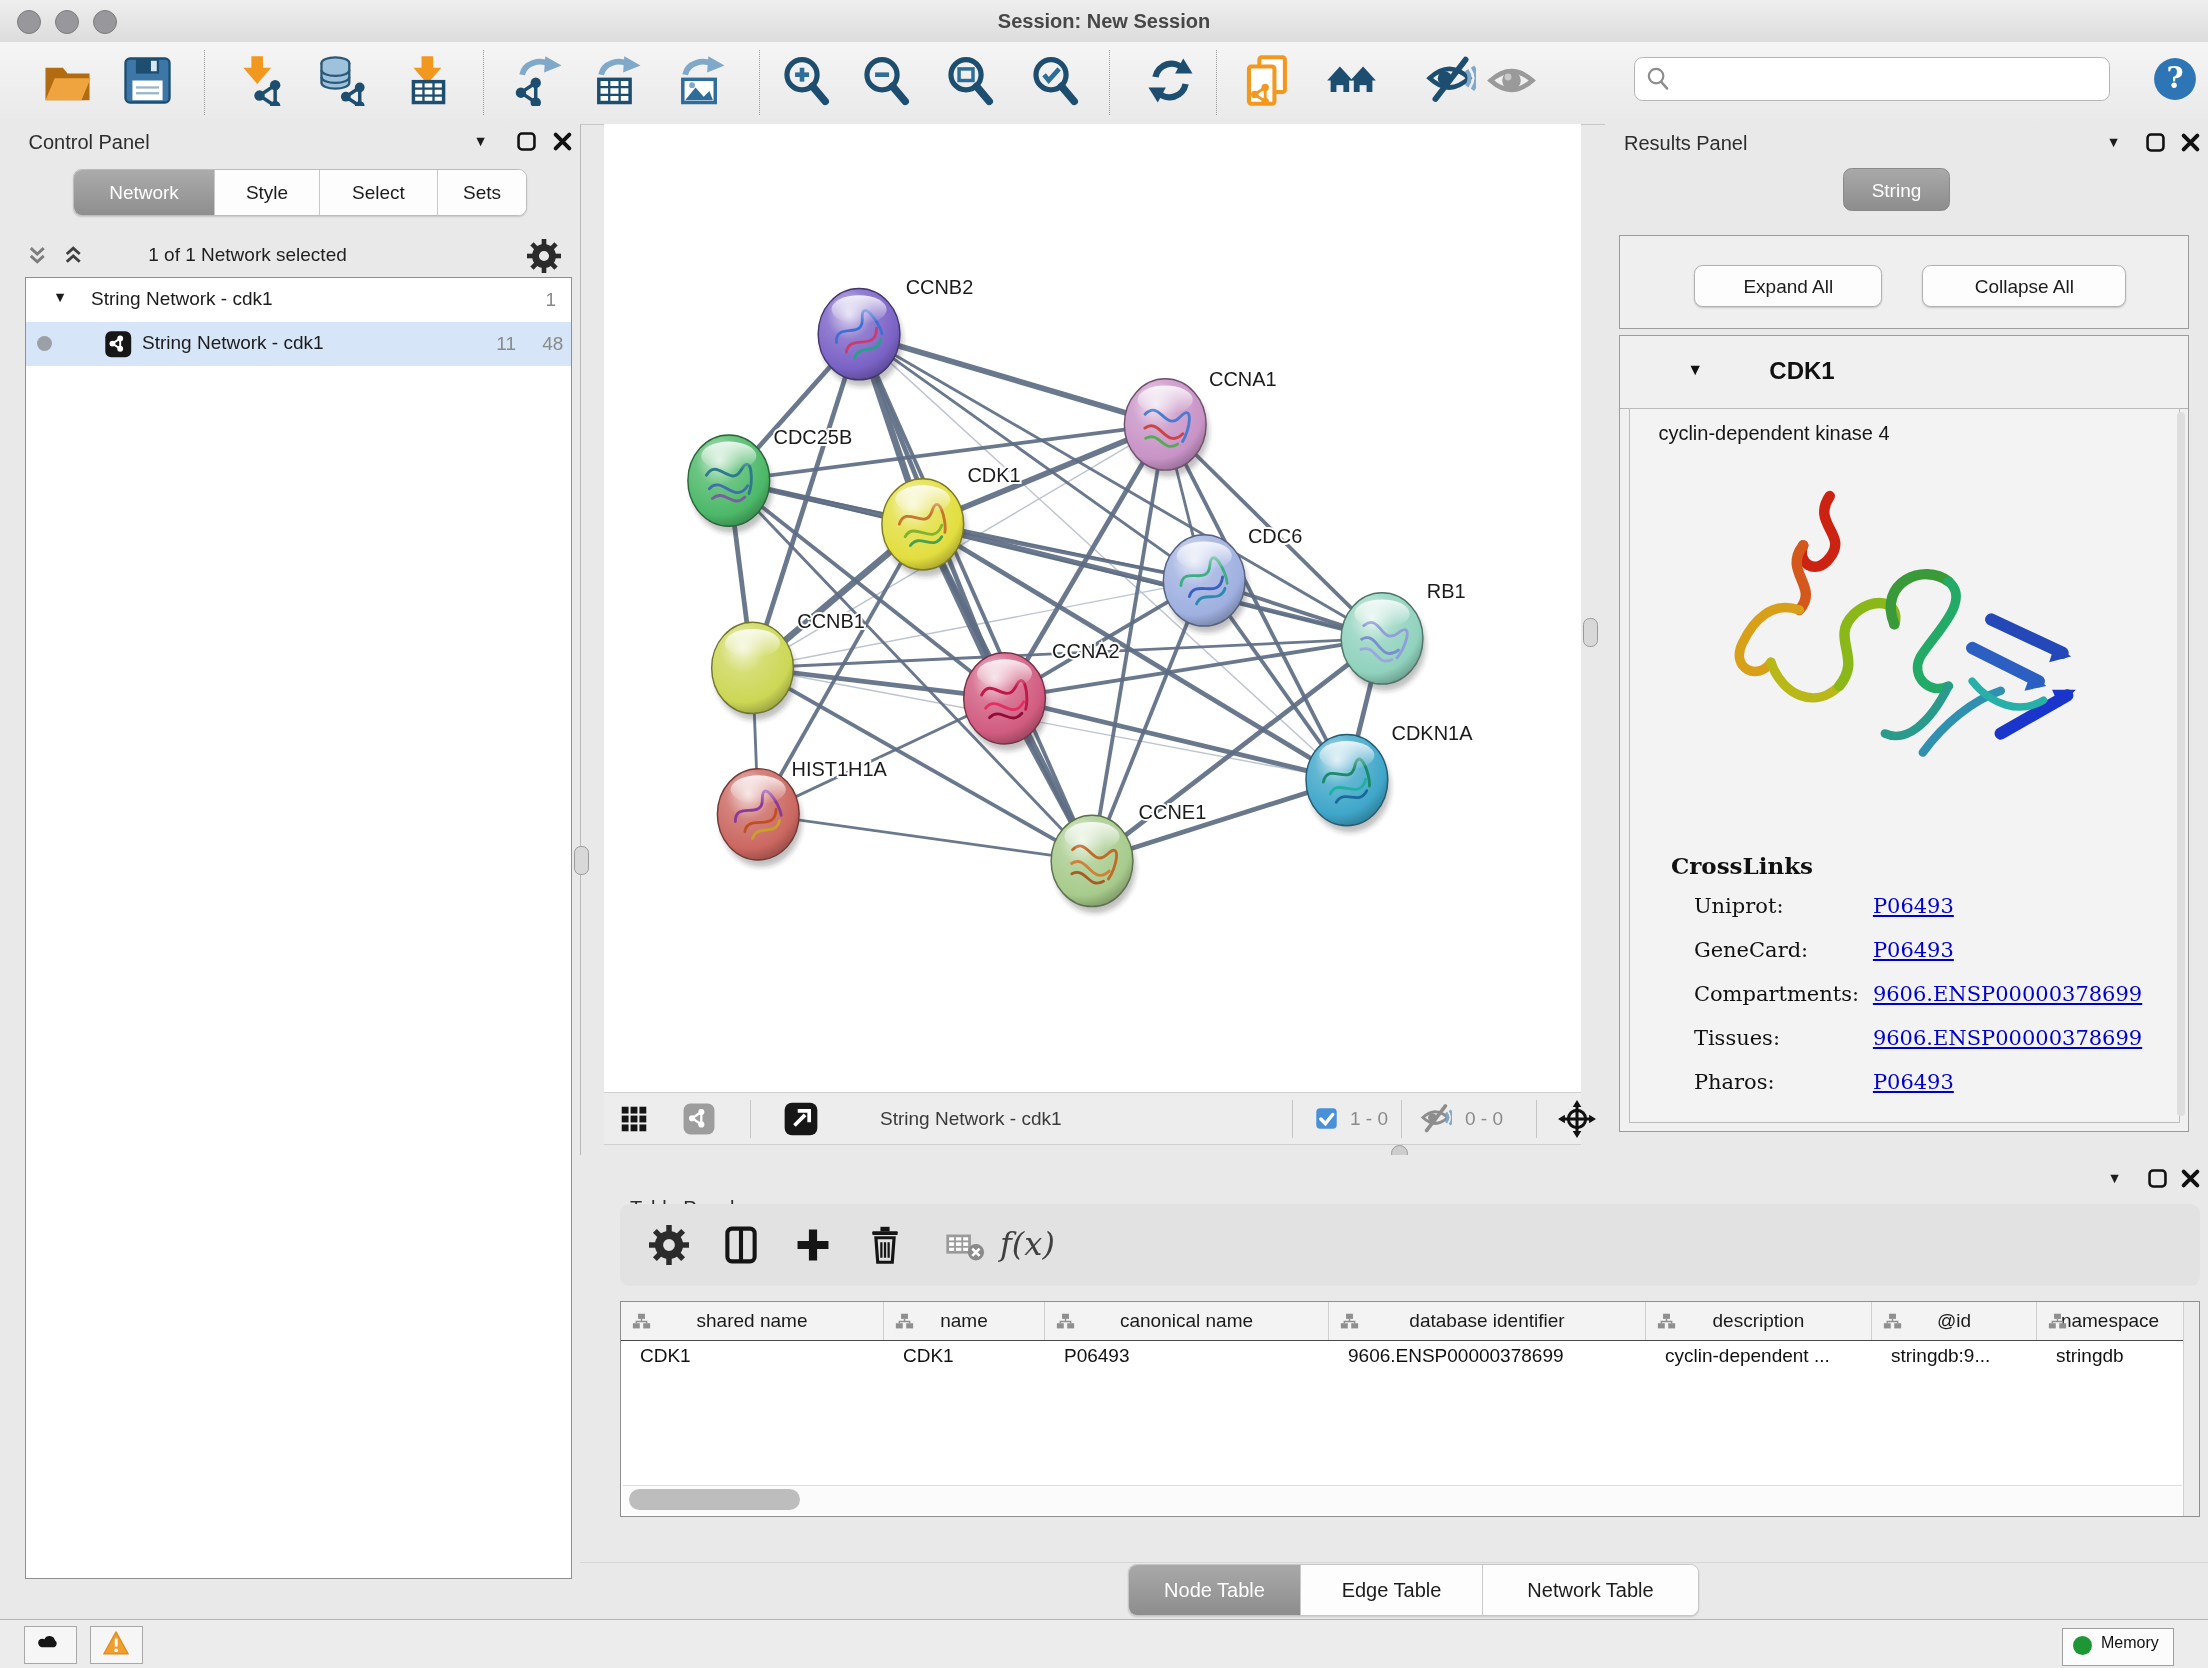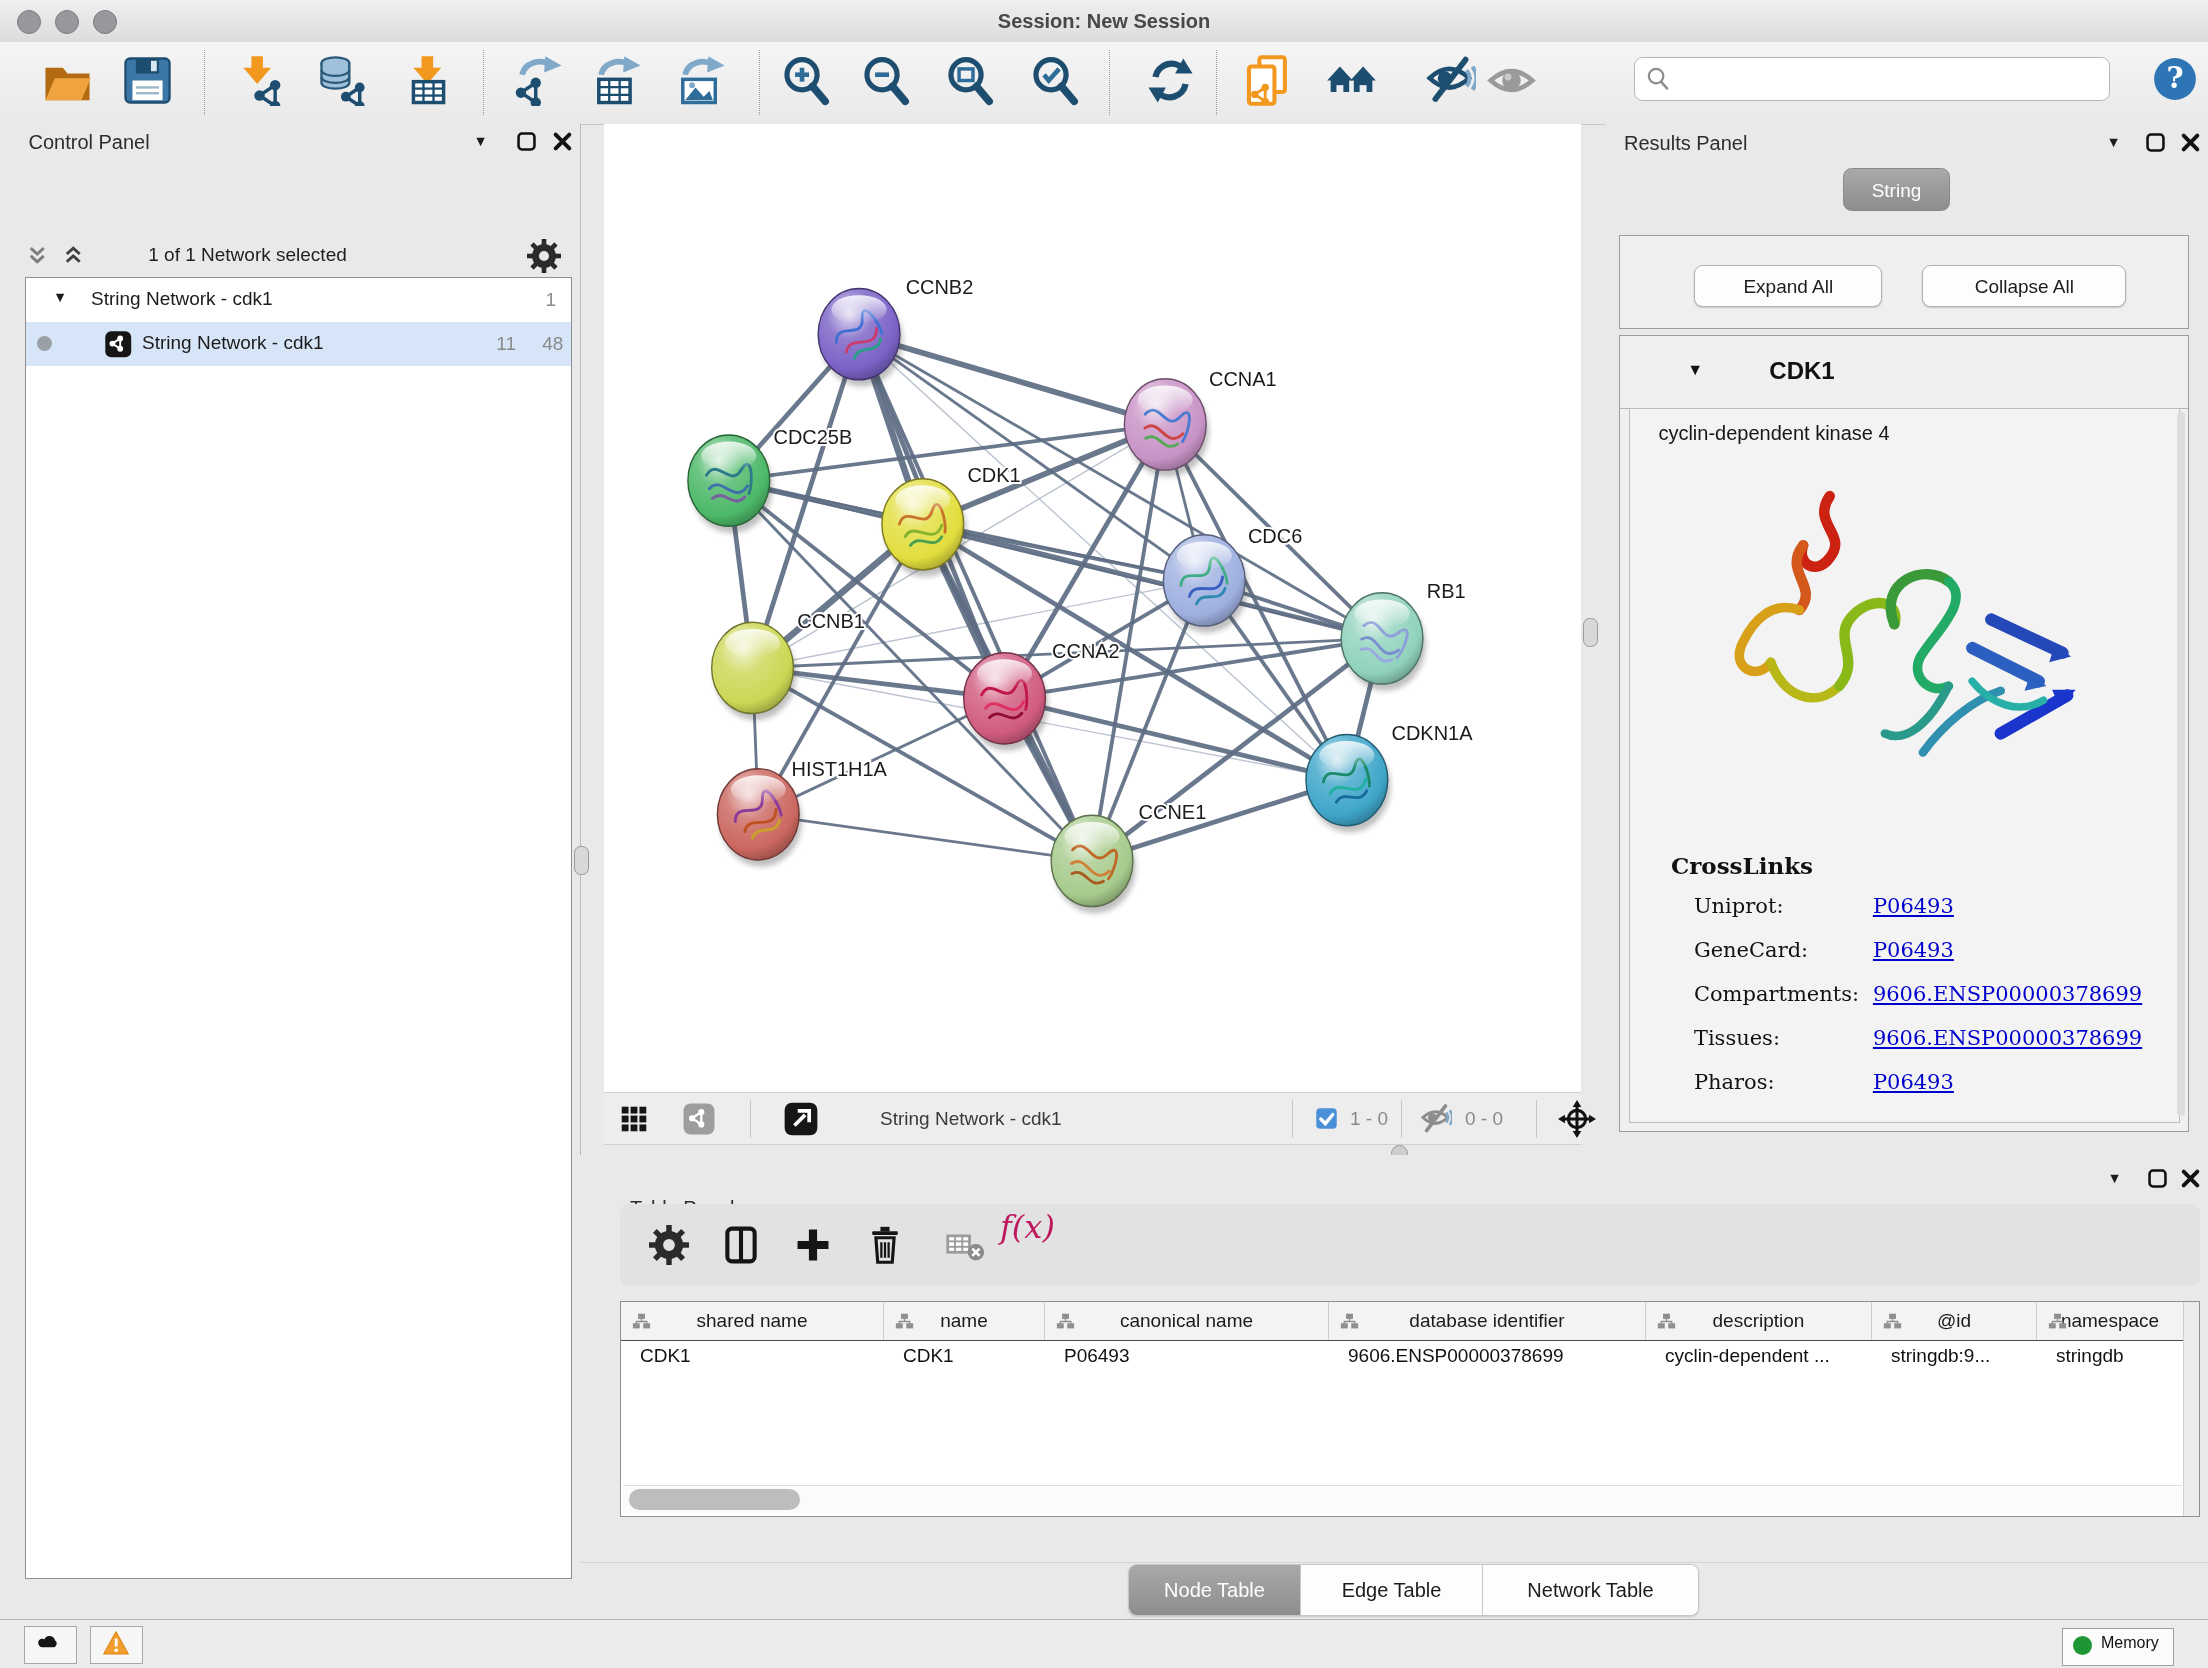--- a/index.html
+++ b/index.html
@@ -62,21 +62,21 @@
   #xl-title{font-size:23px;font-weight:bold;color:#111;margin-bottom:15px;}
   .xl-row{margin-left:23px;margin-bottom:20px;font-size:21px;color:#111;}
   .xl-label{display:inline-block;width:179px;}
   .xl-link{color:#0000cc;text-decoration:underline;cursor:pointer;}
   #rp-scroll{position:absolute;right:3.8px;top:76px;width:7.6px;height:704px;background:#dedede;border-radius:3.8px;}
   
   #table-panel{left:580px;top:1155px;width:1628px;height:464px;background:#e9e9e9;}
   #tp-title{position:absolute;left:50px;top:14.3px;margin-top:28px;}
   #tp-toolbar{position:absolute;left:40px;top:49px;width:1580px;height:82px;background:#e2e2e2;border-radius:9.5px;}
   .tpic{position:absolute;top:21px;width:40px;height:40px;cursor:pointer;}
-  #tp-fx{position:absolute;left:380px;top:4px;font-family:"DejaVu Serif",serif;font-style:italic;font-size:32px;color:#be185d;}
+  #tp-fx{position:absolute;left:380px;top:21px;font-family:"DejaVu Serif",serif;font-style:italic;font-size:32px;color:#404040;}
   #tp-table{position:absolute;left:40px;top:146px;width:1580px;height:216px;background:#fff;border:1.9px solid #8f8f8f;box-sizing:border-box;}
   #tp-header{position:absolute;left:0;top:0;right:15px;height:38px;background:#f3f3f3;border-bottom:1.9px solid #4a4a4a;display:flex;}
   .th{position:relative;height:38px;border-right:1px solid #cfcfcf;display:flex;align-items:center;justify-content:center;font-size:19px;color:#1a1a1a;cursor:pointer;box-sizing:border-box;}
   .th .hico{position:absolute;left:11.4px;top:9.5px;width:19px;height:19px;}
   #tp-row{position:absolute;left:0;top:38px;right:15px;height:34px;display:flex;}
   .td{height:34px;line-height:32px;font-size:19px;color:#111;padding-left:19px;box-sizing:border-box;overflow:hidden;white-space:nowrap;}
   #tp-vscroll{position:absolute;right:0;top:0;width:15px;bottom:0;background:#ececec;border-left:1px solid #cfcfcf;}
   #tp-hscroll{position:absolute;left:1.9px;right:17px;bottom:1.9px;height:28.5px;background:#fbfbfb;border-top:1px solid #ddd;}
   #tp-hthumb{position:absolute;left:5.7px;top:3.8px;width:171px;height:21px;border-radius:10.5px;background:#bdbdbd;cursor:grab;}
   #tp-tabline{position:absolute;left:0;top:407px;width:1628px;height:0;border-top:1px solid #d6d6d6;}
@@ -287,20 +287,26 @@
     <span class="pctrl ic" style="left:514px;top:4.8px;">
         <svg viewBox="0 0 44 44" xmlns="http://www.w3.org/2000/svg">
           <rect x="8" y="8" width="28" height="28" rx="6" fill="none" stroke="#111" stroke-width="4.5"></rect>
         </svg>
       </span>
     <span class="pctrl ic" style="left:550px;top:4.8px;">
         <svg viewBox="0 0 44 44" xmlns="http://www.w3.org/2000/svg">
           <path d="M10 10 L34 34 M34 10 L10 34" stroke="#111" stroke-width="7" stroke-linecap="round"></path>
         </svg>
       </span>
+    <div id="cp-tabs">
+        <span class="seg active" style="width: 140px;">Network</span>
+        <span class="seg" style="width: 104px;">Style</span>
+        <span class="seg" style="width: 117px;">Select</span>
+        <span class="seg" style="width: 88px;">Sets</span>
+      </div>
     <div id="cp-selrow">
       <span class="ic" style="position:absolute;left:23px;top:7.6px;width:28.5px;height:28.5px;">
           <svg viewBox="0 0 44 44" xmlns="http://www.w3.org/2000/svg">
             <path d="M12 8 l10 9 10-9 M12 20 l10 9 10-9" stroke="#7d7d7d" stroke-width="4.5" fill="none"></path>
           </svg>
         </span>
       <span class="ic" style="position:absolute;left:59px;top:7.6px;width:28.5px;height:28.5px;">
           <svg viewBox="0 0 44 44" xmlns="http://www.w3.org/2000/svg">
             <path d="M12 17 l10-9 10 9 M12 29 l10-9 10 9" stroke="#3f3f3f" stroke-width="4.5" fill="none"></path>
           </svg>

